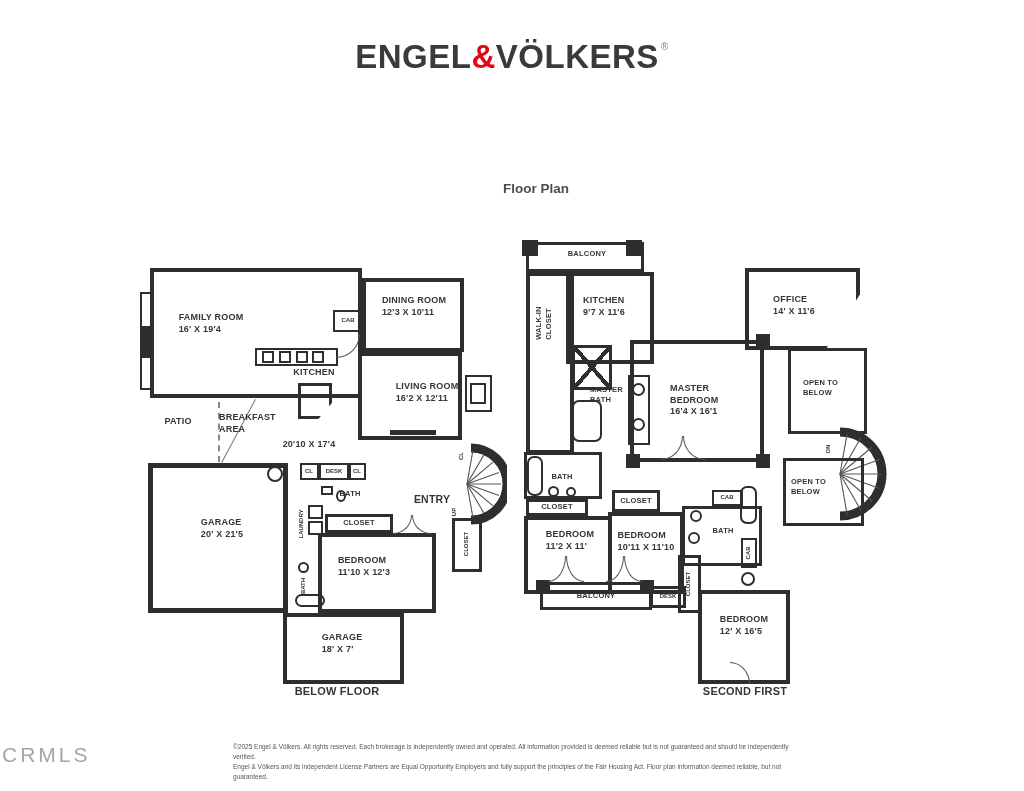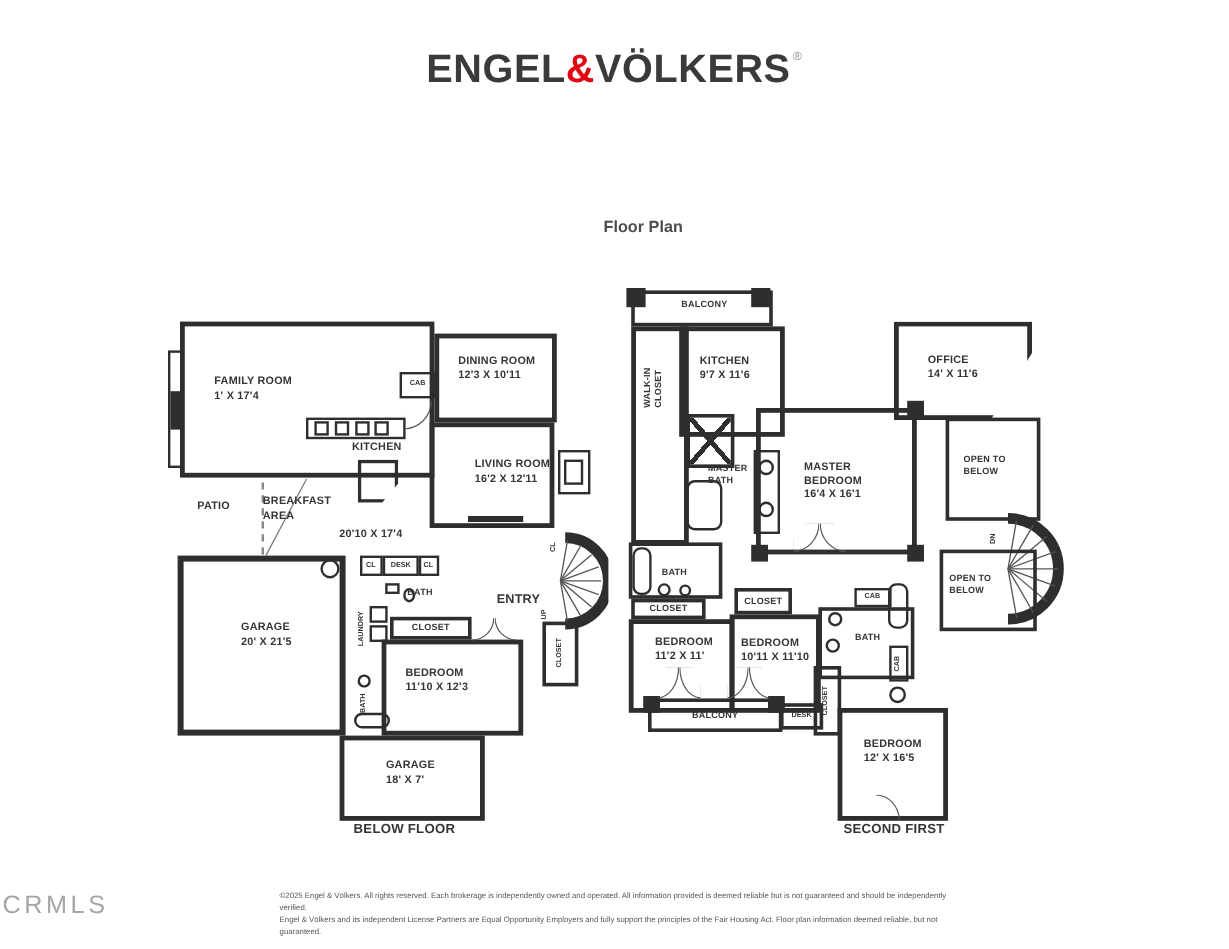--- a/index.html
+++ b/index.html
@@ -73,21 +73,21 @@
         <line x1="32" y1="44" x2="66" y2="44"></line>
           <line x1="32" y1="44" x2="63.9" y2="55.6"></line>
         <line x1="32" y1="44" x2="58" y2="65.8"></line>
           <line x1="32" y1="44" x2="49" y2="73.4"></line>
         <line x1="32" y1="44" x2="37.9" y2="77.5"></line>
       </g>
     </svg>
 
     <div class="lbl" style="left:71px;top:62px">
         <span>FAMILY ROOM</span>
-        <span>1' X 17'4</span>
+        <span>16' X 19'4</span>
       </div>
     <div class="lbl" style="left:274px;top:45px">
         <span>DINING ROOM</span>
         <span>12'3 X 10'11</span>
       </div>
     <div class="lbl s6" style="left:208px;top:59px">CAB</div>
     <div class="lbl" style="left:174px;top:111px">KITCHEN</div>
     <div class="lbl" style="left:287px;top:131px">
         <span>LIVING ROOM</span>
         <span>16'2 X 12'11</span>

